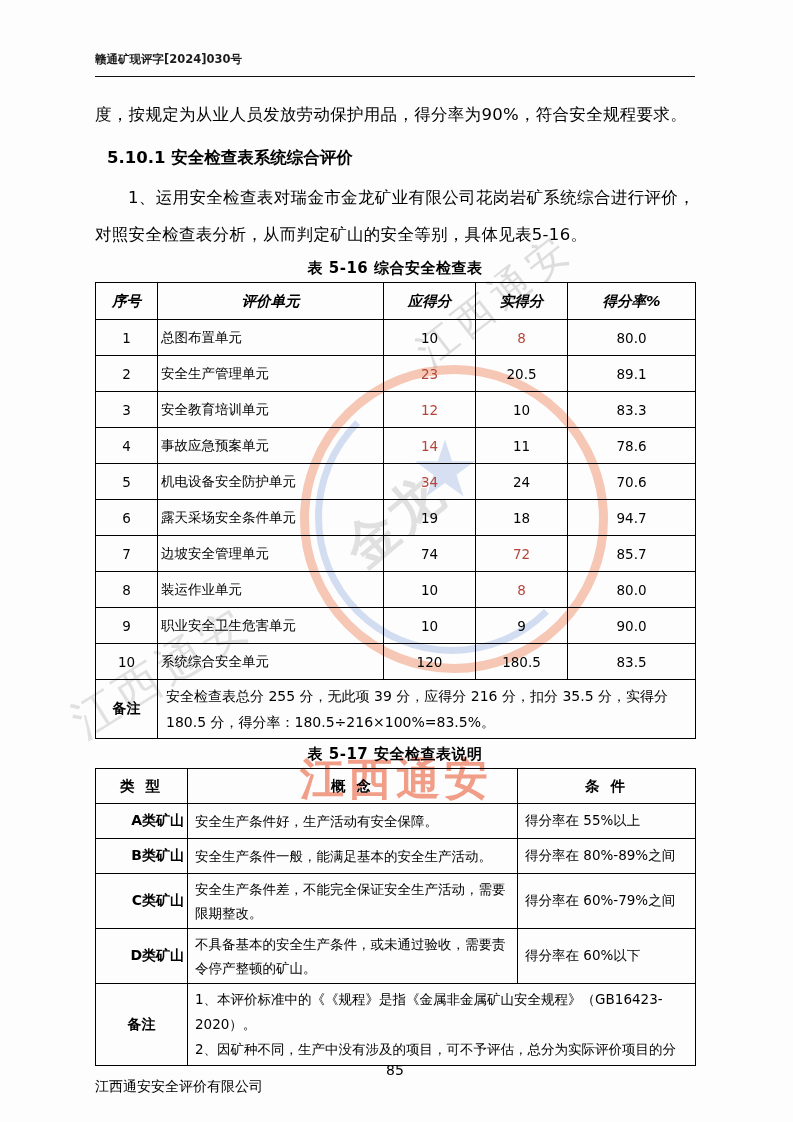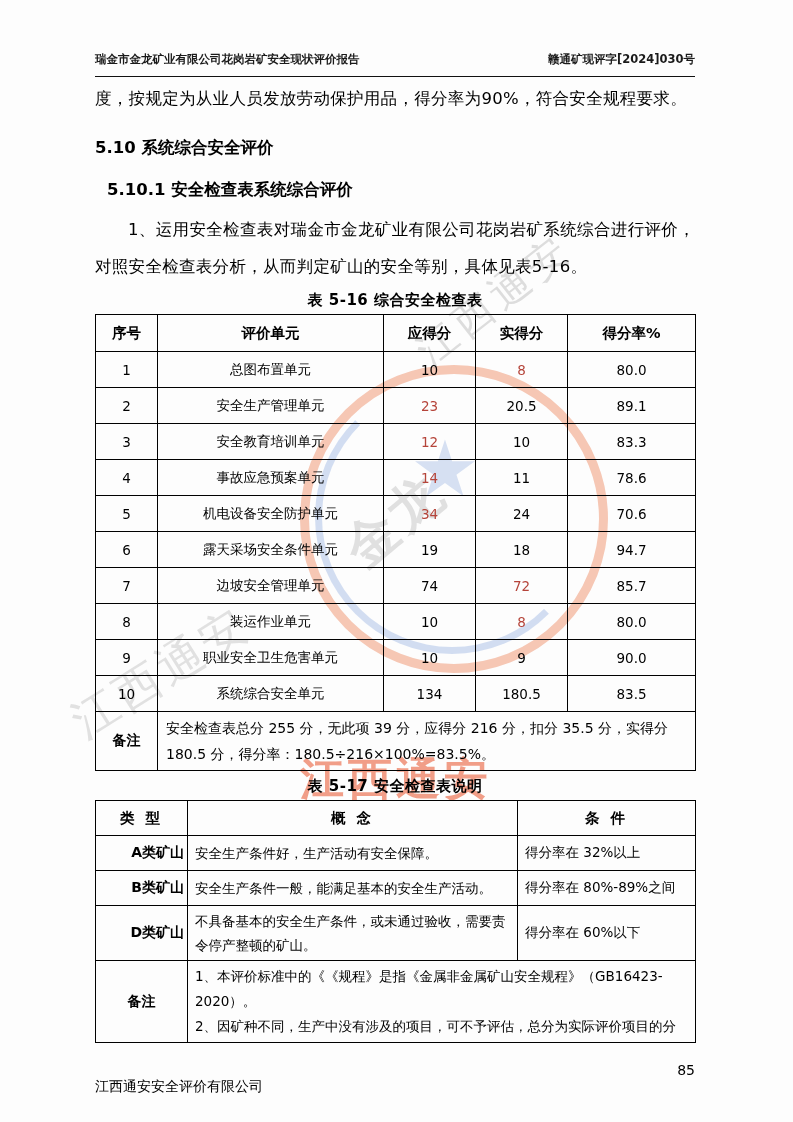--- a/index.html
+++ b/index.html
@@ -39,21 +39,21 @@
     left: 95px;
     top: 76px;
     width: 600px;
     height: 1px;
     background: #111;
   }
   
   .content {
     position: absolute;
     left: 95px;
-    top: 80px;
+    top: 96px;
     width: 600px;
   }
   p.para {
     margin: 0 0 0 0;
     font-size: 16.5px;
     line-height: 37px;
     letter-spacing: 0.3px;
     text-align: justify;
   }
   p.indent { text-indent: 33px; }
@@ -87,26 +87,27 @@
     padding: 4px 3px;
     text-align: center;
     vertical-align: middle;
     font-weight: normal;
   }
   
   #t516 td.hd, #t516 th {
     font-weight: bold;
     font-size: 14.5px;
     height: 28px;
+    font-style: italic;
   }
   #t516 td {
     height: 27px;
   }
   #t516 td.unit {
-    text-align: center;
+    text-align: left;
   }
   #t516 td.note-label {
     font-weight: bold;
     font-size: 14px;
   }
   #t516 td.note-body {
     text-align: left;
     font-size: 14px;
     line-height: 26px;
     padding: 3px 8px;
@@ -157,21 +158,21 @@
   .footer .org {
     position: absolute;
     left: 0;
     top: 16px;
   }
   .footer .pg {
     position: absolute;
     left: 0;
     top: 0;
     width: 600px;
-    text-align: right;
+    text-align: center;
   }
 
   
   .wm {
     position: absolute;
     pointer-events: none;
     user-select: none;
   }
   .wm-ring {
     left: 300px;
@@ -251,30 +252,28 @@
 
   <div class="wm wm-ring"></div>
   <div class="wm wm-blue-arc"></div>
   <div class="wm wm-star">★</div>
   <div class="wm wm-text-diag">江西通安</div>
   <div class="wm wm-text-diag2">金龙</div>
   <div class="wm wm-orange-big">江西通安</div>
   <div class="wm wm-gray-left">江西通安</div>
 
   <div class="header">
-    <span>瑞金市金龙矿业有限公司花岗岩矿安全现状评价报告</span>
     <span>赣通矿现评字[2024]030号</span>
   </div>
   <div class="header-rule"></div>
 
   <div class="content">
 
     <p class="para">度，按规定为从业人员发放劳动保护用品，得分率为90%，符合安全规程要求。</p>
 
-    <h2 class="h-sec">5.10 系统综合安全评价</h2>
 
     <h3 class="h-sub">5.10.1 安全检查表系统综合评价</h3>
 
     <p class="para indent">1、运用安全检查表对瑞金市金龙矿业有限公司花岗岩矿系统综合进行评价，对照安全检查表分析，从而判定矿山的安全等别，具体见表5-16。</p>
 
     <div class="tbl-caption">表 5-16 综合安全检查表</div>
 
     <table id="t516">
       <colgroup>
         <col style="width:62px">
@@ -351,21 +350,21 @@
         <tr>
           <td>9</td>
           <td class="unit">职业安全卫生危害单元</td>
           <td>10</td>
           <td>9</td>
           <td>90.0</td>
         </tr>
         <tr>
           <td>10</td>
           <td class="unit">系统综合安全单元</td>
-          <td>134</td>
+          <td>120</td>
           <td>180.5</td>
           <td>83.5</td>
         </tr>
 
         <tr>
           <td class="note-label">备注</td>
           <td class="note-body" colspan="4">安全检查表总分 255 分，无此项 39 分，应得分 216 分，扣分 35.5 分，实得分 180.5 分，得分率：180.5÷216×100%=83.5%。</td>
         </tr>
       </tbody>
     </table>
@@ -380,26 +379,31 @@
       </colgroup>
       <tbody>
         <tr>
           <td class="hd">类  型</td>
           <td class="hd">概     念</td>
           <td class="hd">条   件</td>
         </tr>
         <tr>
           <td class="cat">A类矿山</td>
           <td class="concept">安全生产条件好，生产活动有安全保障。</td>
-          <td class="cond">得分率在 32%以上</td>
+          <td class="cond">得分率在 55%以上</td>
         </tr>
         <tr>
           <td class="cat">B类矿山</td>
           <td class="concept">安全生产条件一般，能满足基本的安全生产活动。</td>
           <td class="cond">得分率在 80%-89%之间</td>
+        </tr>
+        <tr>
+          <td class="cat">C类矿山</td>
+          <td class="concept">安全生产条件差，不能完全保证安全生产活动，需要限期整改。</td>
+          <td class="cond">得分率在 60%-79%之间</td>
         </tr>
         <tr>
           <td class="cat">D类矿山</td>
           <td class="concept">不具备基本的安全生产条件，或未通过验收，需要责令停产整顿的矿山。</td>
           <td class="cond">得分率在 60%以下</td>
         </tr>
         <tr>
           <td class="note-label">备注</td>
           <td class="note-body" colspan="2">
             <div>1、本评价标准中的《《规程》是指《金属非金属矿山安全规程》（GB16423-2020）。</div>

